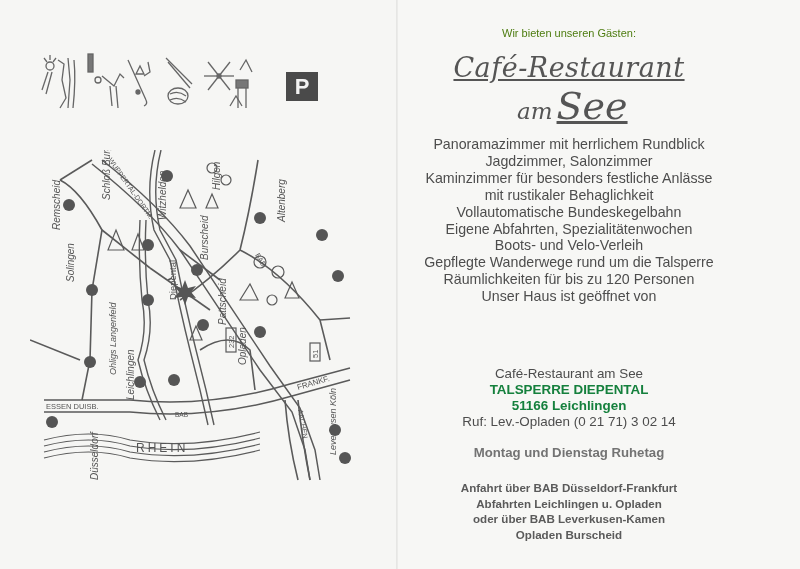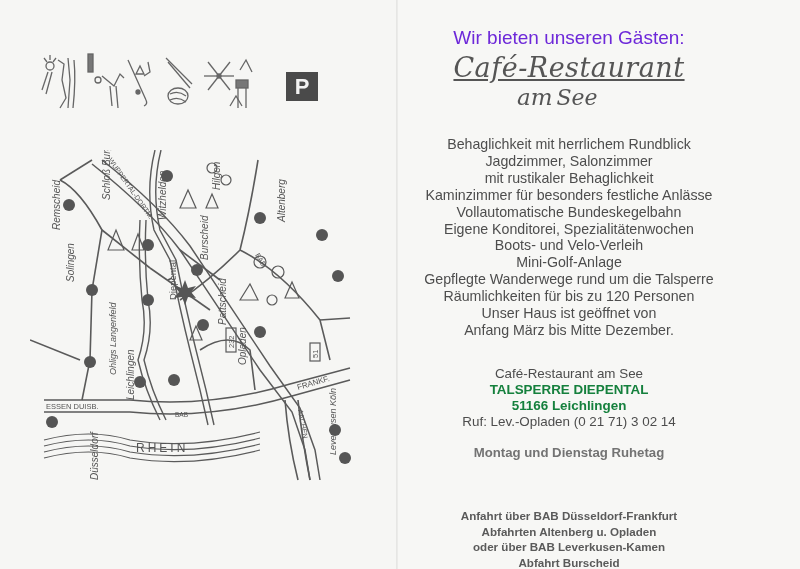--- a/index.html
+++ b/index.html
@@ -17,37 +17,37 @@
     position:absolute; left:397px; top:0; width:403px; height:569px;
     background:#f7f7f5;
   }
   .fold {
     position:absolute; left:396px; top:0; width:2px; height:569px;
     background:linear-gradient(to right,#e4e4e2,#ededeb);
   }
   .right-content {
     position:absolute; left:397px; top:0; width:344px; text-align:center;
   }
-  .intro { position:absolute; top:27px; left:0; width:344px; font-size:19px; color:#6d28d9; }
+  .intro { position:absolute; top:27px; left:0; width:344px; font-size:11px; color:#4d7c0f; }
   .script-title {
     position:absolute; top:52px; left:0; width:344px;
     font-family:"DejaVu Serif", serif; font-style:italic;
     font-size:27px; color:#555; letter-spacing:0.5px;text-decoration:underline;
   }
   .script-sub {
     position:absolute; top:84px; left:120px; font-family:"DejaVu Serif", serif;
     font-style:italic; color:#555;
   }
   .script-sub .am { font-size:23px; }
-  .script-sub .see { font-size:22px; margin-left:4px; }
+  .script-sub .see { font-size:38px; margin-left:4px;text-decoration:underline; }
   .features { position:absolute; top:136px; left:0; width:344px; font-size:14.2px; line-height:16.9px; color:#4d4d4d; }
   .address { position:absolute; top:366px; left:0; width:344px; font-size:13.4px; line-height:16px; color:#4d4d4d; }
   .address .bold { font-weight:bold; color:#15803d; }
   .closed { position:absolute; top:445px; left:0; width:344px; font-size:13.2px; font-weight:bold; color:#737373; }
-  .directions { position:absolute; top:480px; left:0; width:344px; font-size:11.6px; line-height:15.5px; font-weight:bold; color:#5a5a5a;margin-top:28px; }
+  .directions { position:absolute; top:480px; left:0; width:344px; font-size:11.6px; line-height:15.5px; font-weight:bold; color:#5a5a5a; }
   .line { display:block; }
   .icons-strip { position:absolute; left:40px; top:50px; width:240px; height:62px; }
   .parking-sign {
     position:absolute; left:286px; top:72px; width:32px; height:29px;
     background:#4a4a4a; color:#f2f2f2; font-weight:bold; font-size:22px;
     line-height:29px; text-align:center; font-family:"Liberation Sans", sans-serif;
   }
   .map { position:absolute; left:30px; top:150px; width:350px; height:350px; }
   .map text { font-family:"Liberation Sans", sans-serif; fill:#555; }
   .map .hand { font-family:"DejaVu Serif", serif; font-style:italic; }
@@ -219,42 +219,40 @@
 </svg>
 
 <div class="right-content">
   <div class="intro">Wir bieten unseren Gästen:</div>
   <div class="script-title">Café-Restaurant</div>
   <div class="script-sub">
     <span class="am">am</span><span class="see">See</span>
   </div>
 
   <div class="features">
-    <span class="line">Behaglichkeit mit herrlichem Rundblick</span>
+    <span class="line">Panoramazimmer mit herrlichem Rundblick</span>
     <span class="line">Jagdzimmer, Salonzimmer</span>
+    <span class="line">Kaminzimmer für besonders festliche Anlässe</span>
     <span class="line">mit rustikaler Behaglichkeit</span>
-    <span class="line">Kaminzimmer für besonders festliche Anlässe</span>
     <span class="line">Vollautomatische Bundeskegelbahn</span>
-    <span class="line">Eigene Konditorei, Spezialitätenwochen</span>
+    <span class="line">Eigene Abfahrten, Spezialitätenwochen</span>
     <span class="line">Boots- und Velo-Verleih</span>
-    <span class="line">Mini-Golf-Anlage</span>
     <span class="line">Gepflegte Wanderwege rund um die Talsperre</span>
     <span class="line">Räumlichkeiten für bis zu 120 Personen</span>
     <span class="line">Unser Haus ist geöffnet von</span>
-    <span class="line">Anfang März bis Mitte Dezember.</span>
   </div>
 
   <div class="address">
     <span class="line">Café-Restaurant am See</span>
     <span class="line bold">TALSPERRE DIEPENTAL</span>
     <span class="line bold">51166 Leichlingen</span>
     <span class="line">Ruf: Lev.-Opladen (0 21 71) 3 02 14</span>
   </div>
 
   <div class="closed">Montag und Dienstag Ruhetag</div>
 
   <div class="directions">
     <span class="line">Anfahrt über BAB Düsseldorf-Frankfurt</span>
-    <span class="line">Abfahrten Altenberg u. Opladen</span>
+    <span class="line">Abfahrten Leichlingen u. Opladen</span>
     <span class="line">oder über BAB Leverkusen-Kamen</span>
-    <span class="line">Abfahrt Burscheid</span>
+    <span class="line">Opladen Burscheid</span>
   </div>
 </div>
 
 </body></html>

